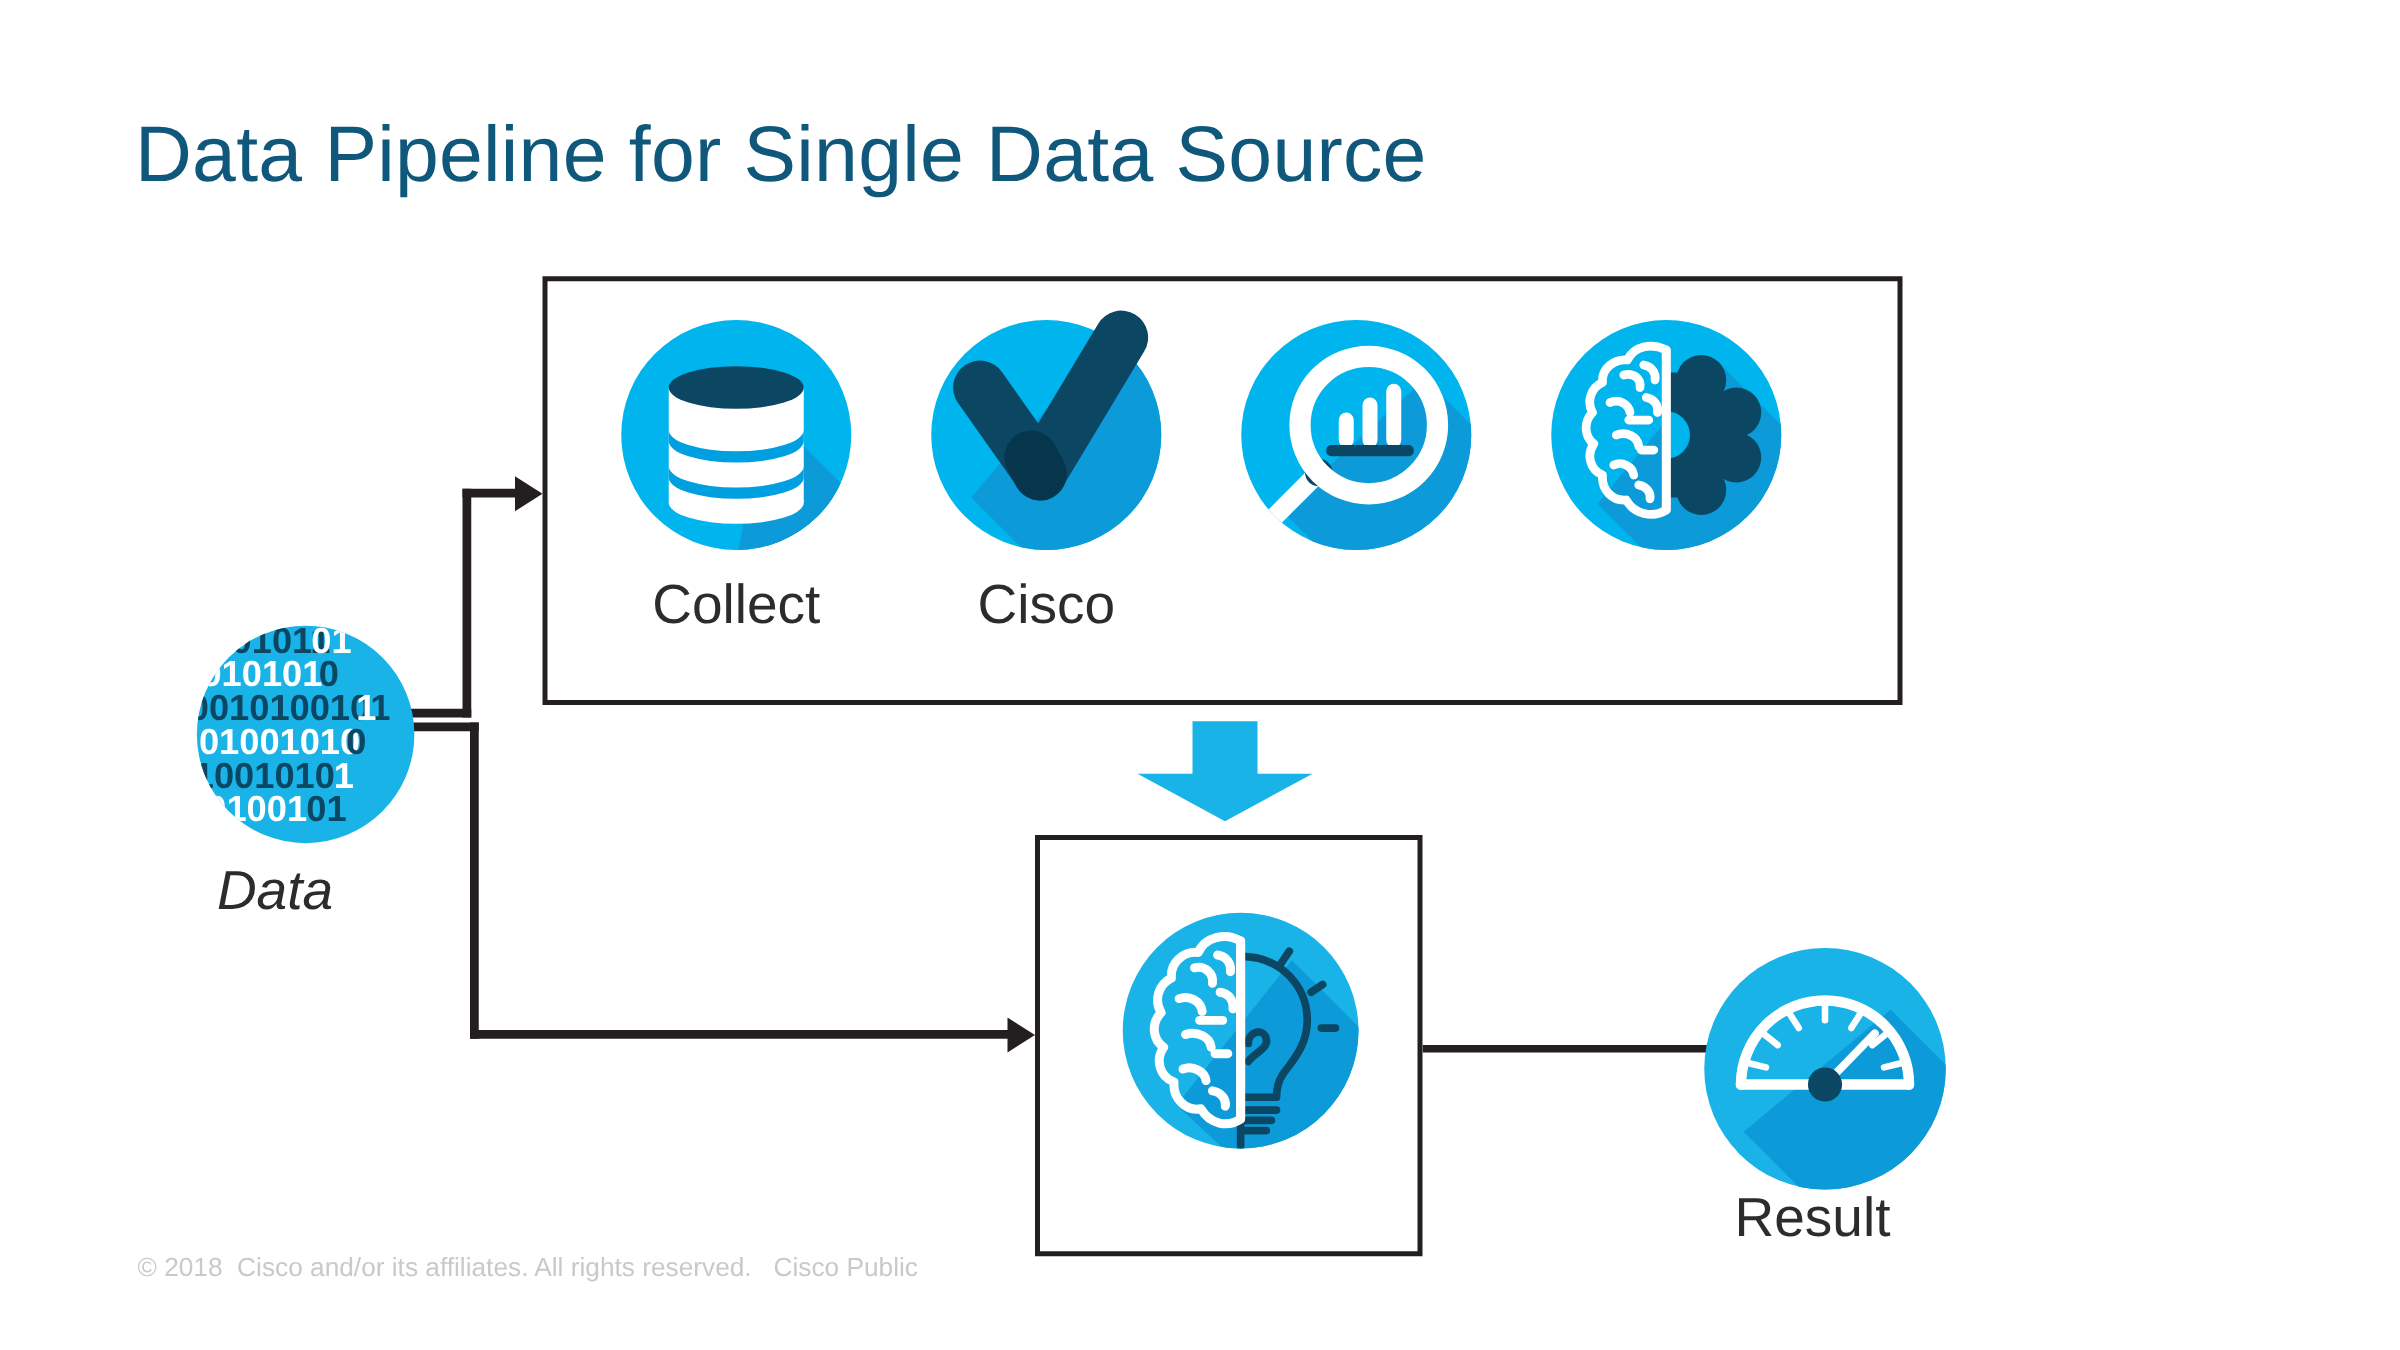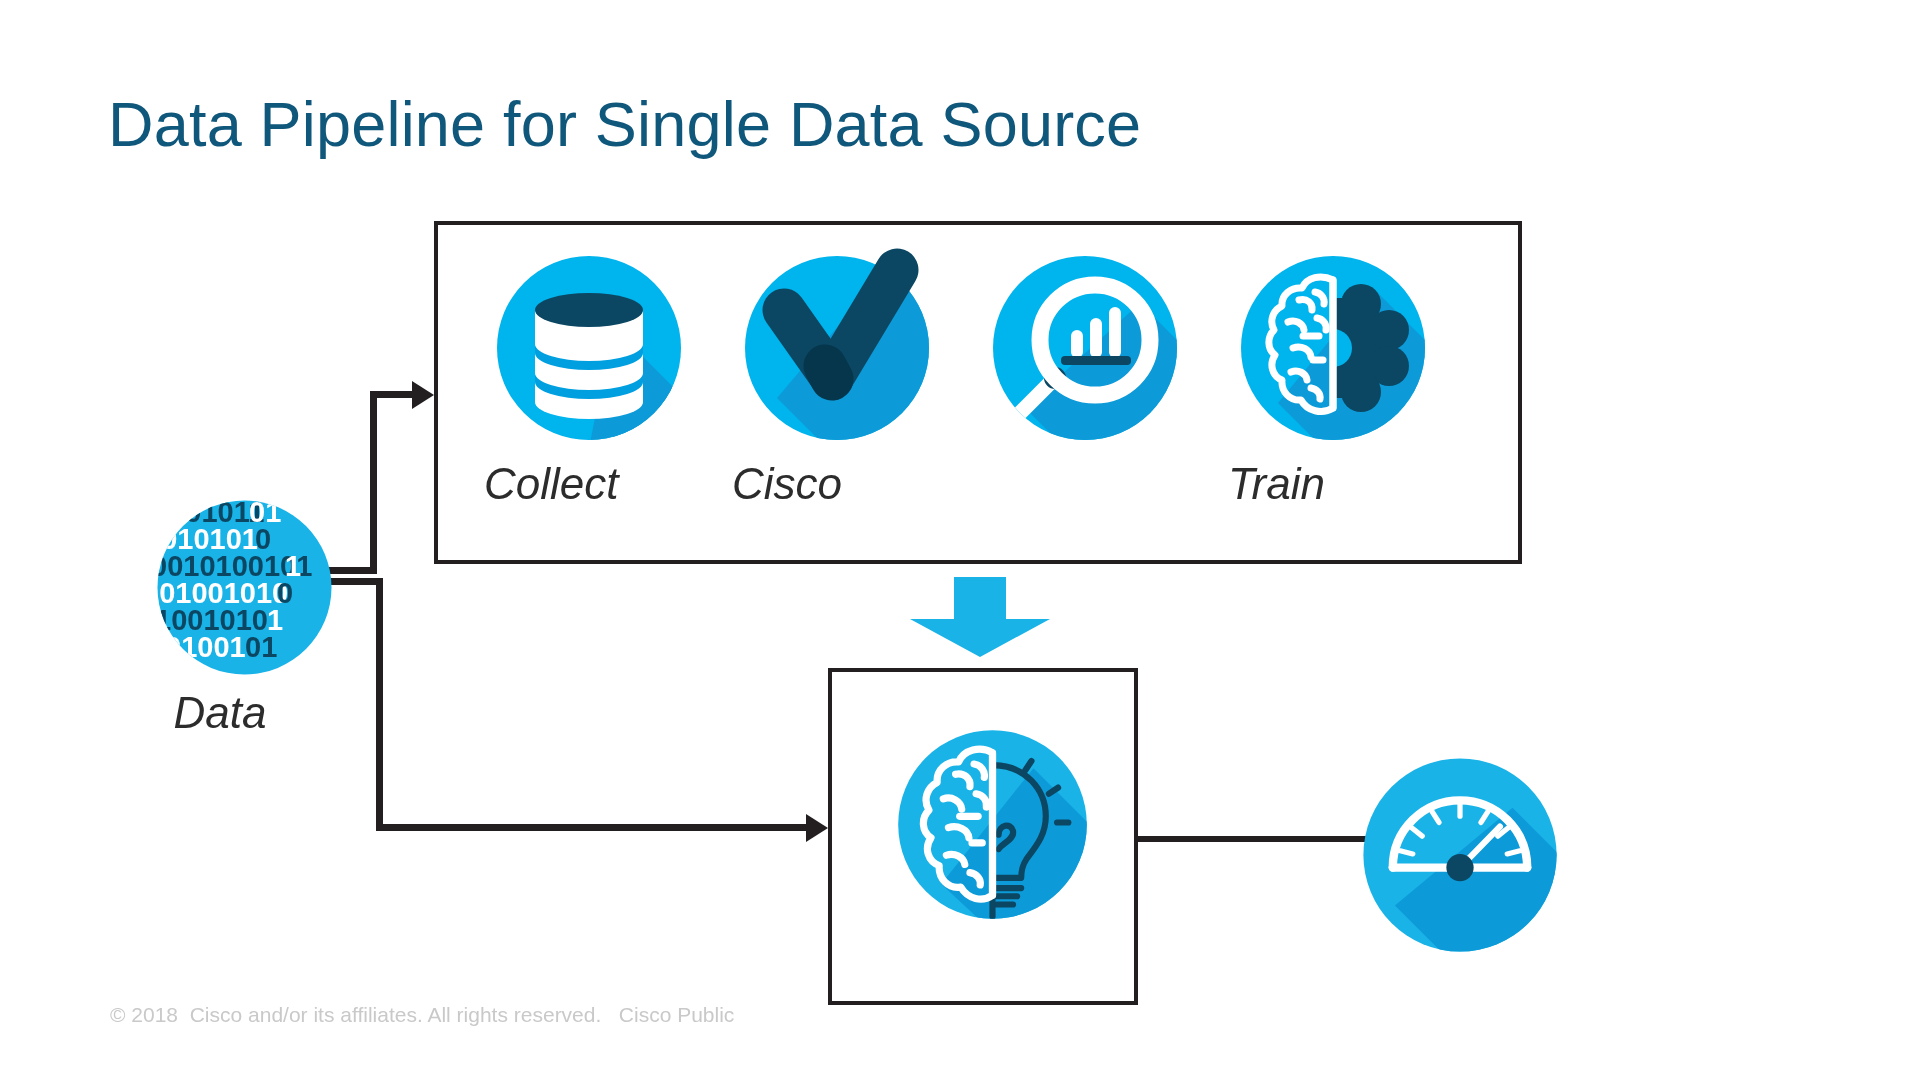--- a/index.html
+++ b/index.html
@@ -34,21 +34,21 @@
     background: #ffffff;
   }
   #pipeline-box { left: 434px; top: 221px; width: 1088px; height: 343px; }
   #model-box    { left: 828px; top: 668px; width: 310px; height: 337px; }
 
   
   .stage {
     position: absolute;
     top: 243px;
     width: 210px;
-    font-style: italic;
+    text-align: center;
   }
   .stage .icon-wrap {
     width: 210px; height: 210px;
     display: flex; align-items: center; justify-content: center;
   }
   .stage .stage-label {
     margin-top: 6px;
     font-size: 44px;
     color: #2c2c2c;
     font-weight: 400;
@@ -290,21 +290,20 @@
             <path d="M58 124 C65 121, 73 125, 74 132"></path>
             <path d="M82 44 C88 45, 92 50, 91 56"></path>
             <path d="M84 70 C90 71, 94 76, 93 82"></path>
             <path d="M70 88 L86 88"></path>
             <path d="M80 112 L90 112"></path>
             <path d="M78 140 C84 141, 88 146, 87 151"></path>
           </g>
         </g>
       </svg>
     </div>
-    <div class="stage-label">Train</div>
   </div>
 
   <div id="data-node">
     <svg width="175" height="175" viewBox="0 0 175 175">
       <defs>
         <clipPath id="clipData">
             <circle cx="87.5" cy="87.5" r="87"></circle>
           </clipPath>
       </defs>
       <circle cx="87.5" cy="87.5" r="87" fill="#19b3e8"></circle>
@@ -411,16 +410,17 @@
           <line x1="127" y1="58" x2="120" y2="69"></line>
           <line x1="146" y1="74" x2="136" y2="82"></line>
           <line x1="157" y1="96" x2="145" y2="99"></line>
         </g>
 
         <line x1="100" y1="112" x2="138" y2="73" stroke="#ffffff" stroke-width="6" stroke-linecap="round"></line>
         <circle cx="100" cy="112" r="13" fill="#0b4763"></circle>
       </g>
     </svg>
   </div>
+  <div class="node-label" id="result-label">Result</div>
 
   <div id="footer">© 2018  Cisco and/or its affiliates. All rights reserved.   Cisco Public</div>
 
 </div>
 
 </body></html>

